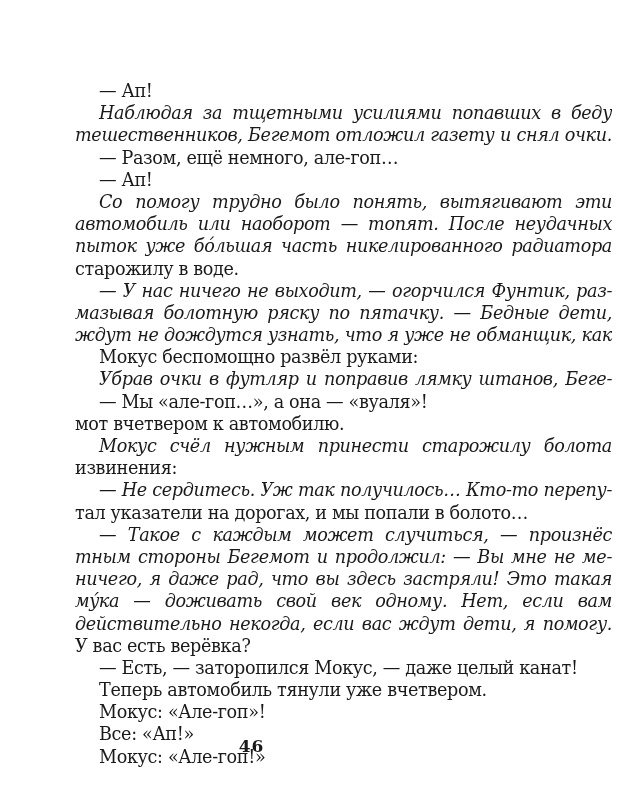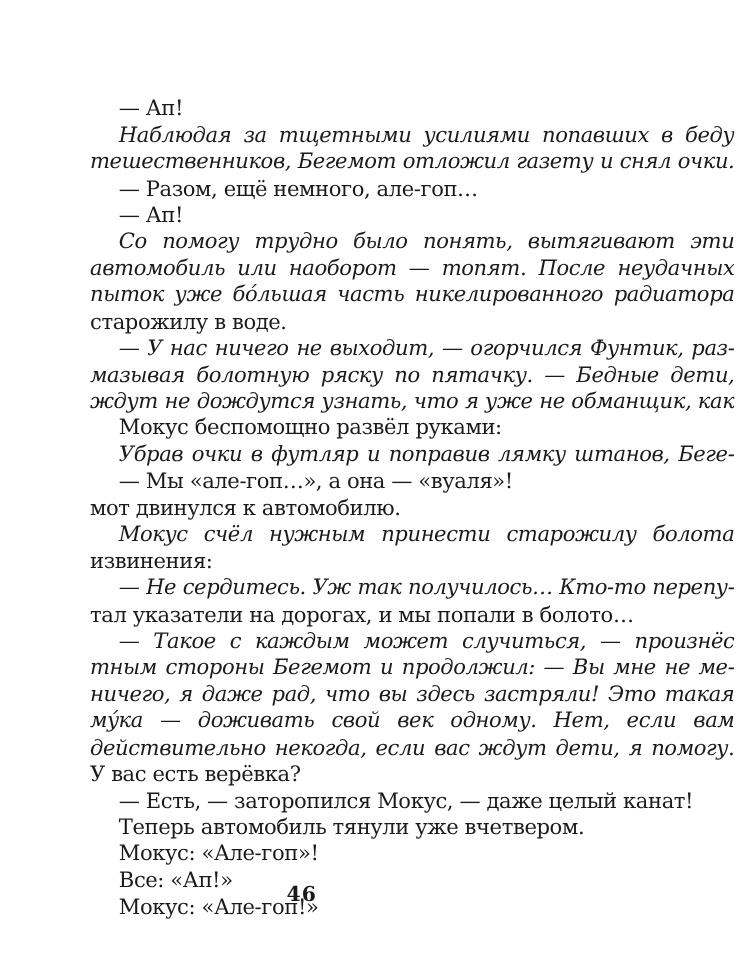--- a/index.html
+++ b/index.html
@@ -38,21 +38,21 @@
   <div class="line indent justify">Со помогу трудно было понять, вытягивают эти трое</div>
   <div class="line justify">автомобиль или наоборот — топят. После неудачных по-</div>
   <div class="line justify">пыток уже бóльшая часть никелированного радиатора</div>
   <div class="line">старожилу в воде.</div>
   <div class="line indent justify">— У нас ничего не выходит, — огорчился Фунтик, раз-</div>
   <div class="line justify">мазывая болотную ряску по пятачку. — Бедные дети, они</div>
   <div class="line justify">ждут не дождутся узнать, что я уже не обманщик, как</div>
   <div class="line indent">Мокус беспомощно развёл руками:</div>
   <div class="line indent justify">Убрав очки в футляр и поправив лямку штанов, Беге-</div>
   <div class="line indent">— Мы «але-гоп…», а она — «вуаля»!</div>
-  <div class="line">мот двинулся к автомобилю.</div>
+  <div class="line">мот вчетвером к автомобилю.</div>
   <div class="line indent justify">Мокус счёл нужным принести старожилу болота свои</div>
   <div class="line">извинения:</div>
   <div class="line indent justify">— Не сердитесь. Уж так получилось… Кто-то перепу-</div>
   <div class="line">тал указатели на дорогах, и мы попали в болото…</div>
   <div class="line indent justify">— Такое с каждым может случиться, — произнёс грус-</div>
   <div class="line justify">тным стороны Бегемот и продолжил: — Вы мне не ме-</div>
   <div class="line justify">ничего, я даже рад, что вы здесь застряли! Это такая</div>
   <div class="line justify">мýка — доживать свой век одному. Нет, если вам</div>
   <div class="line justify">действительно некогда, если вас ждут дети, я помогу.</div>
   <div class="line">У вас есть верёвка?</div>

